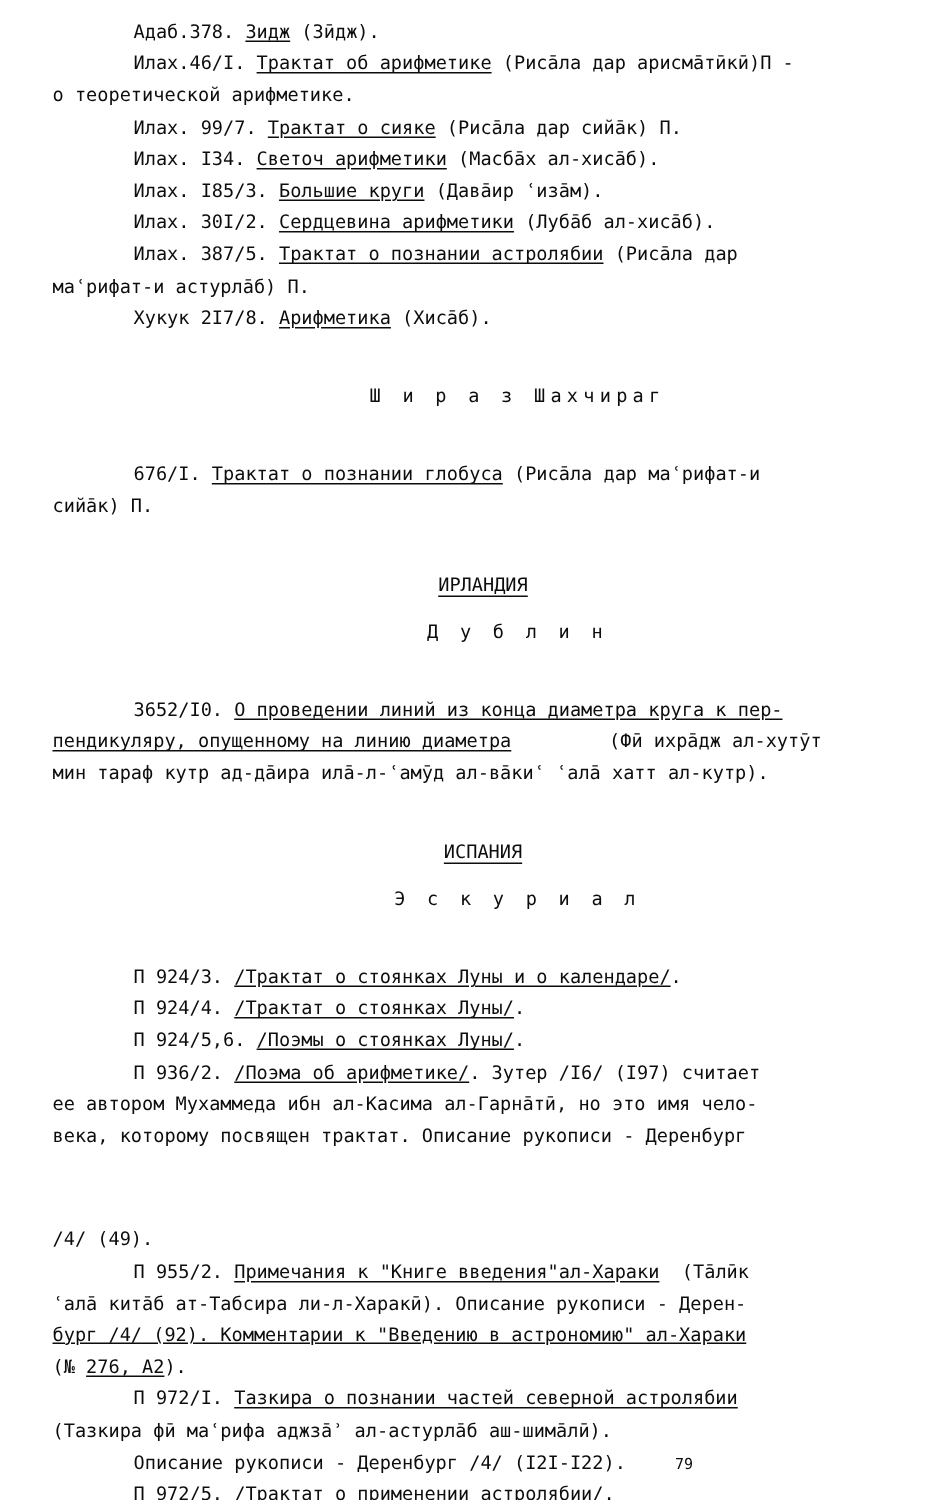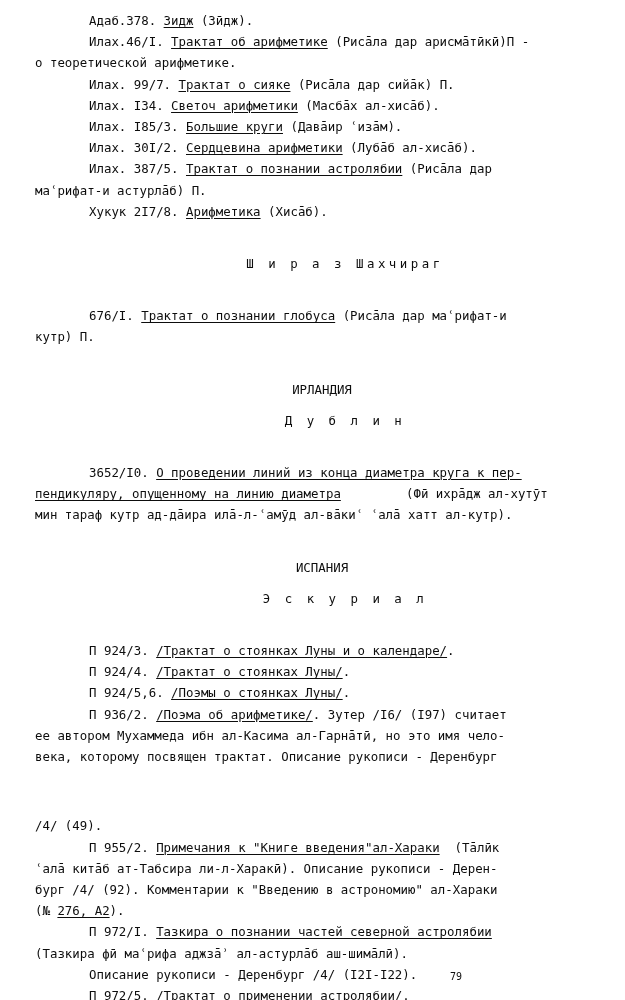--- a/index.html
+++ b/index.html
@@ -46,20 +46,21 @@
     text-indent: 0;
     margin: 0;
   }
   .spaced {
     letter-spacing: 3.5px;
     margin-left: 46px;
   }
   .gap-sm { height: 10px; }
   .gap-lg { height: 31px; }
   .heading-u {
+    text-decoration: underline;
     text-underline-offset: 3px;
   }
   .pagenum {
     position: absolute;
     right: 36px;
     bottom: 18px;
     font-size: 10px;
     font-family: "DejaVu Sans Mono", monospace;
   }
   .line {
@@ -108,21 +109,21 @@
       </p>
 
     <div class="gap-lg"></div>
 
     <p class="center"><span class="spaced">Ш и р а з   Шахчираг</span></p>
 
     <div class="gap-lg"></div>
 
     <p class="para">
         <span class="line">676/I. <span class="u">Трактат о познании глобуса</span> (Рисāла дар маʿрифат-и</span>
-        <span class="line" style="display:block;text-indent:-27px;">кутр) П.</span>
+        <span class="line" style="display:block;text-indent:-27px;">сийāк) П.</span>
       </p>
 
     <div class="gap-lg"></div>
 
     <p class="center"><span class="heading-u">ИРЛАНДИЯ</span></p>
 
     <div class="gap-sm"></div>
 
     <p class="center"><span class="spaced">Д у б л и н</span></p>
 
@@ -160,21 +161,21 @@
     <p class="para">
         <span class="line">П 936/2. <span class="u">/Поэма об арифметике/</span>. Зутер /I6/ (I97) считает</span>
         <span class="line" style="display:block;text-indent:-27px;">ее автором Мухаммеда ибн ал-Касима ал-Гарнāтӣ, но это имя чело-</span>
         <span class="line" style="display:block;text-indent:-27px;">века, которому посвящен трактат. Описание рукописи - Деренбург</span>
         <span class="line" style="display:block;text-indent:-27px;margin-top:48px;">/4/ (49).</span>
       </p>
 
     <p class="para">
         <span class="line">П 955/2. <span class="u">Примечания к "Книге введения"ал-Хараки</span>&nbsp; (Тāлӣк</span>
         <span class="line" style="display:block;text-indent:-27px;">ʿалā китāб ат-Табсира ли-л-Харакӣ). Описание рукописи - Дерен-</span>
-        <span class="line" style="display:block;text-indent:-27px;">бург /4/ (92). Комментарии к "Введению в астрономию" ал-Хараки</span>
+        <span class="line" style="display:block;text-indent:-27px;text-decoration:underline;">бург /4/ (92). Комментарии к "Введению в астрономию" ал-Хараки</span>
         <span class="line" style="display:block;text-indent:-27px;">(№ <span class="u">276, A2</span>).</span>
       </p>
 
     <p class="para">
         <span class="line">П 972/I. <span class="u">Тазкира о познании частей северной астролябии</span></span>
         <span class="line" style="display:block;text-indent:-27px;">(Тазкира фӣ маʿрифа аджзāʾ ал-астурлāб аш-шимāлӣ).</span>
       </p>
 
     <p class="para">
         <span class="line">Описание рукописи - Деренбург /4/ (I2I-I22).</span>

